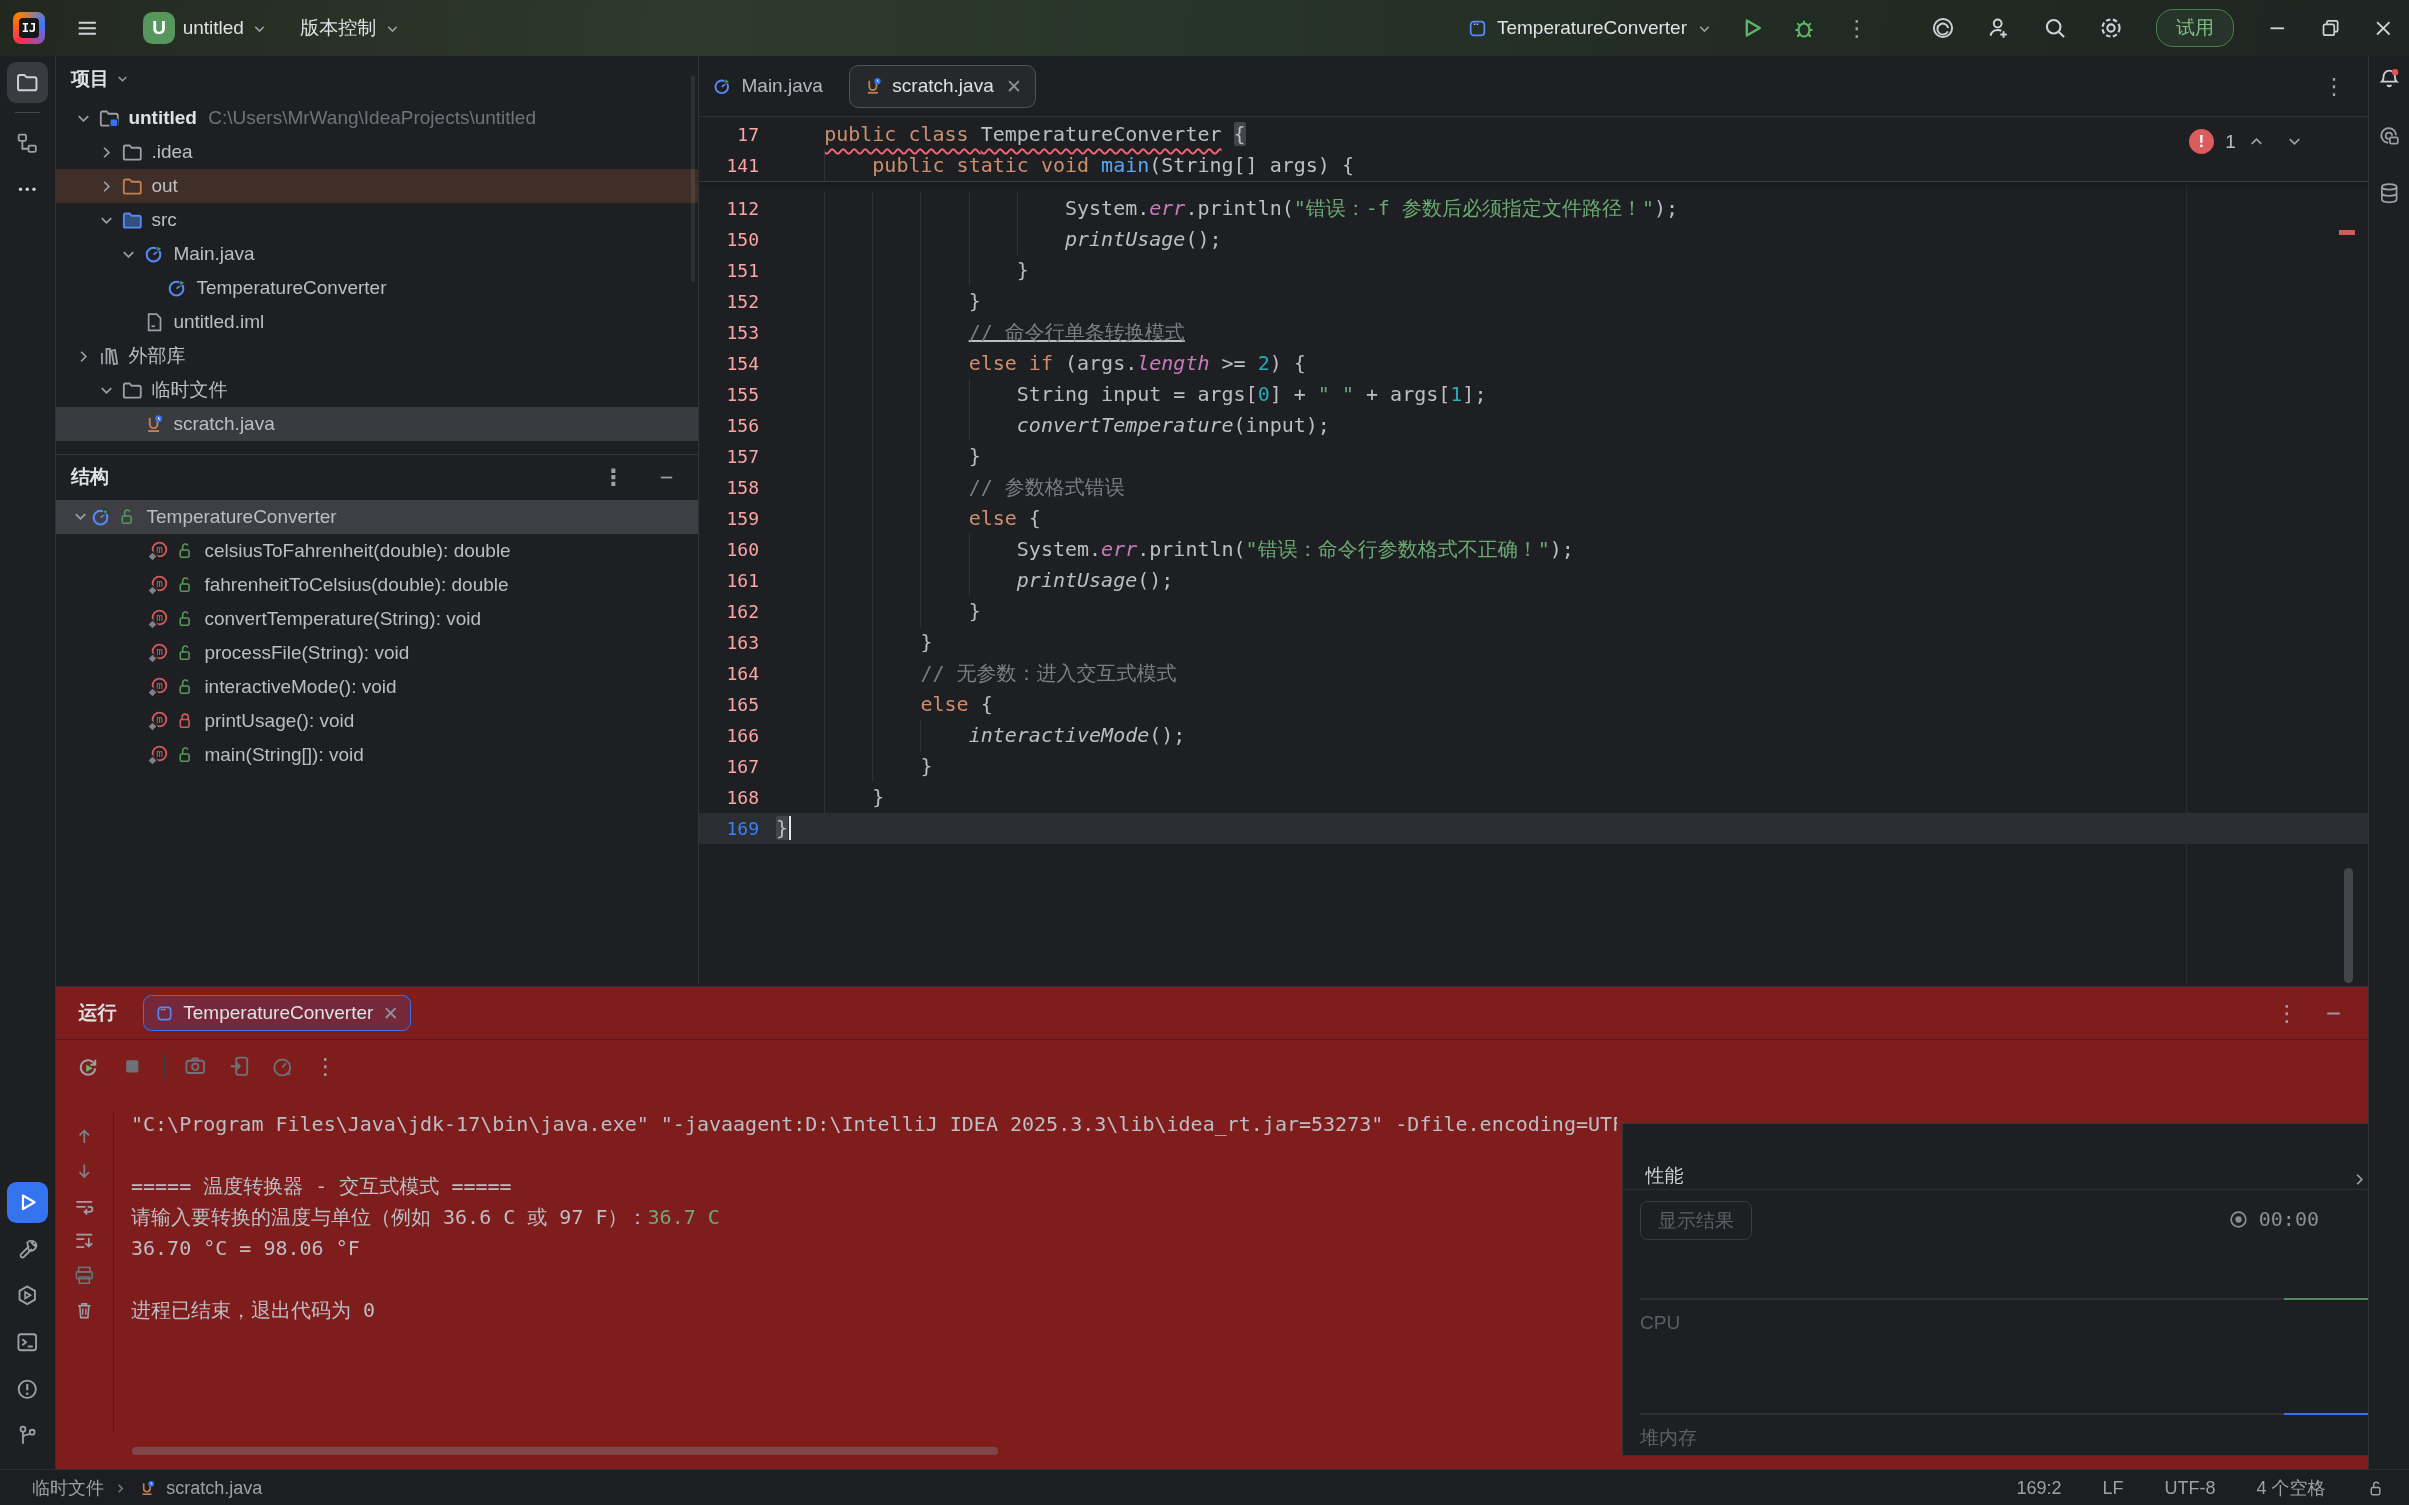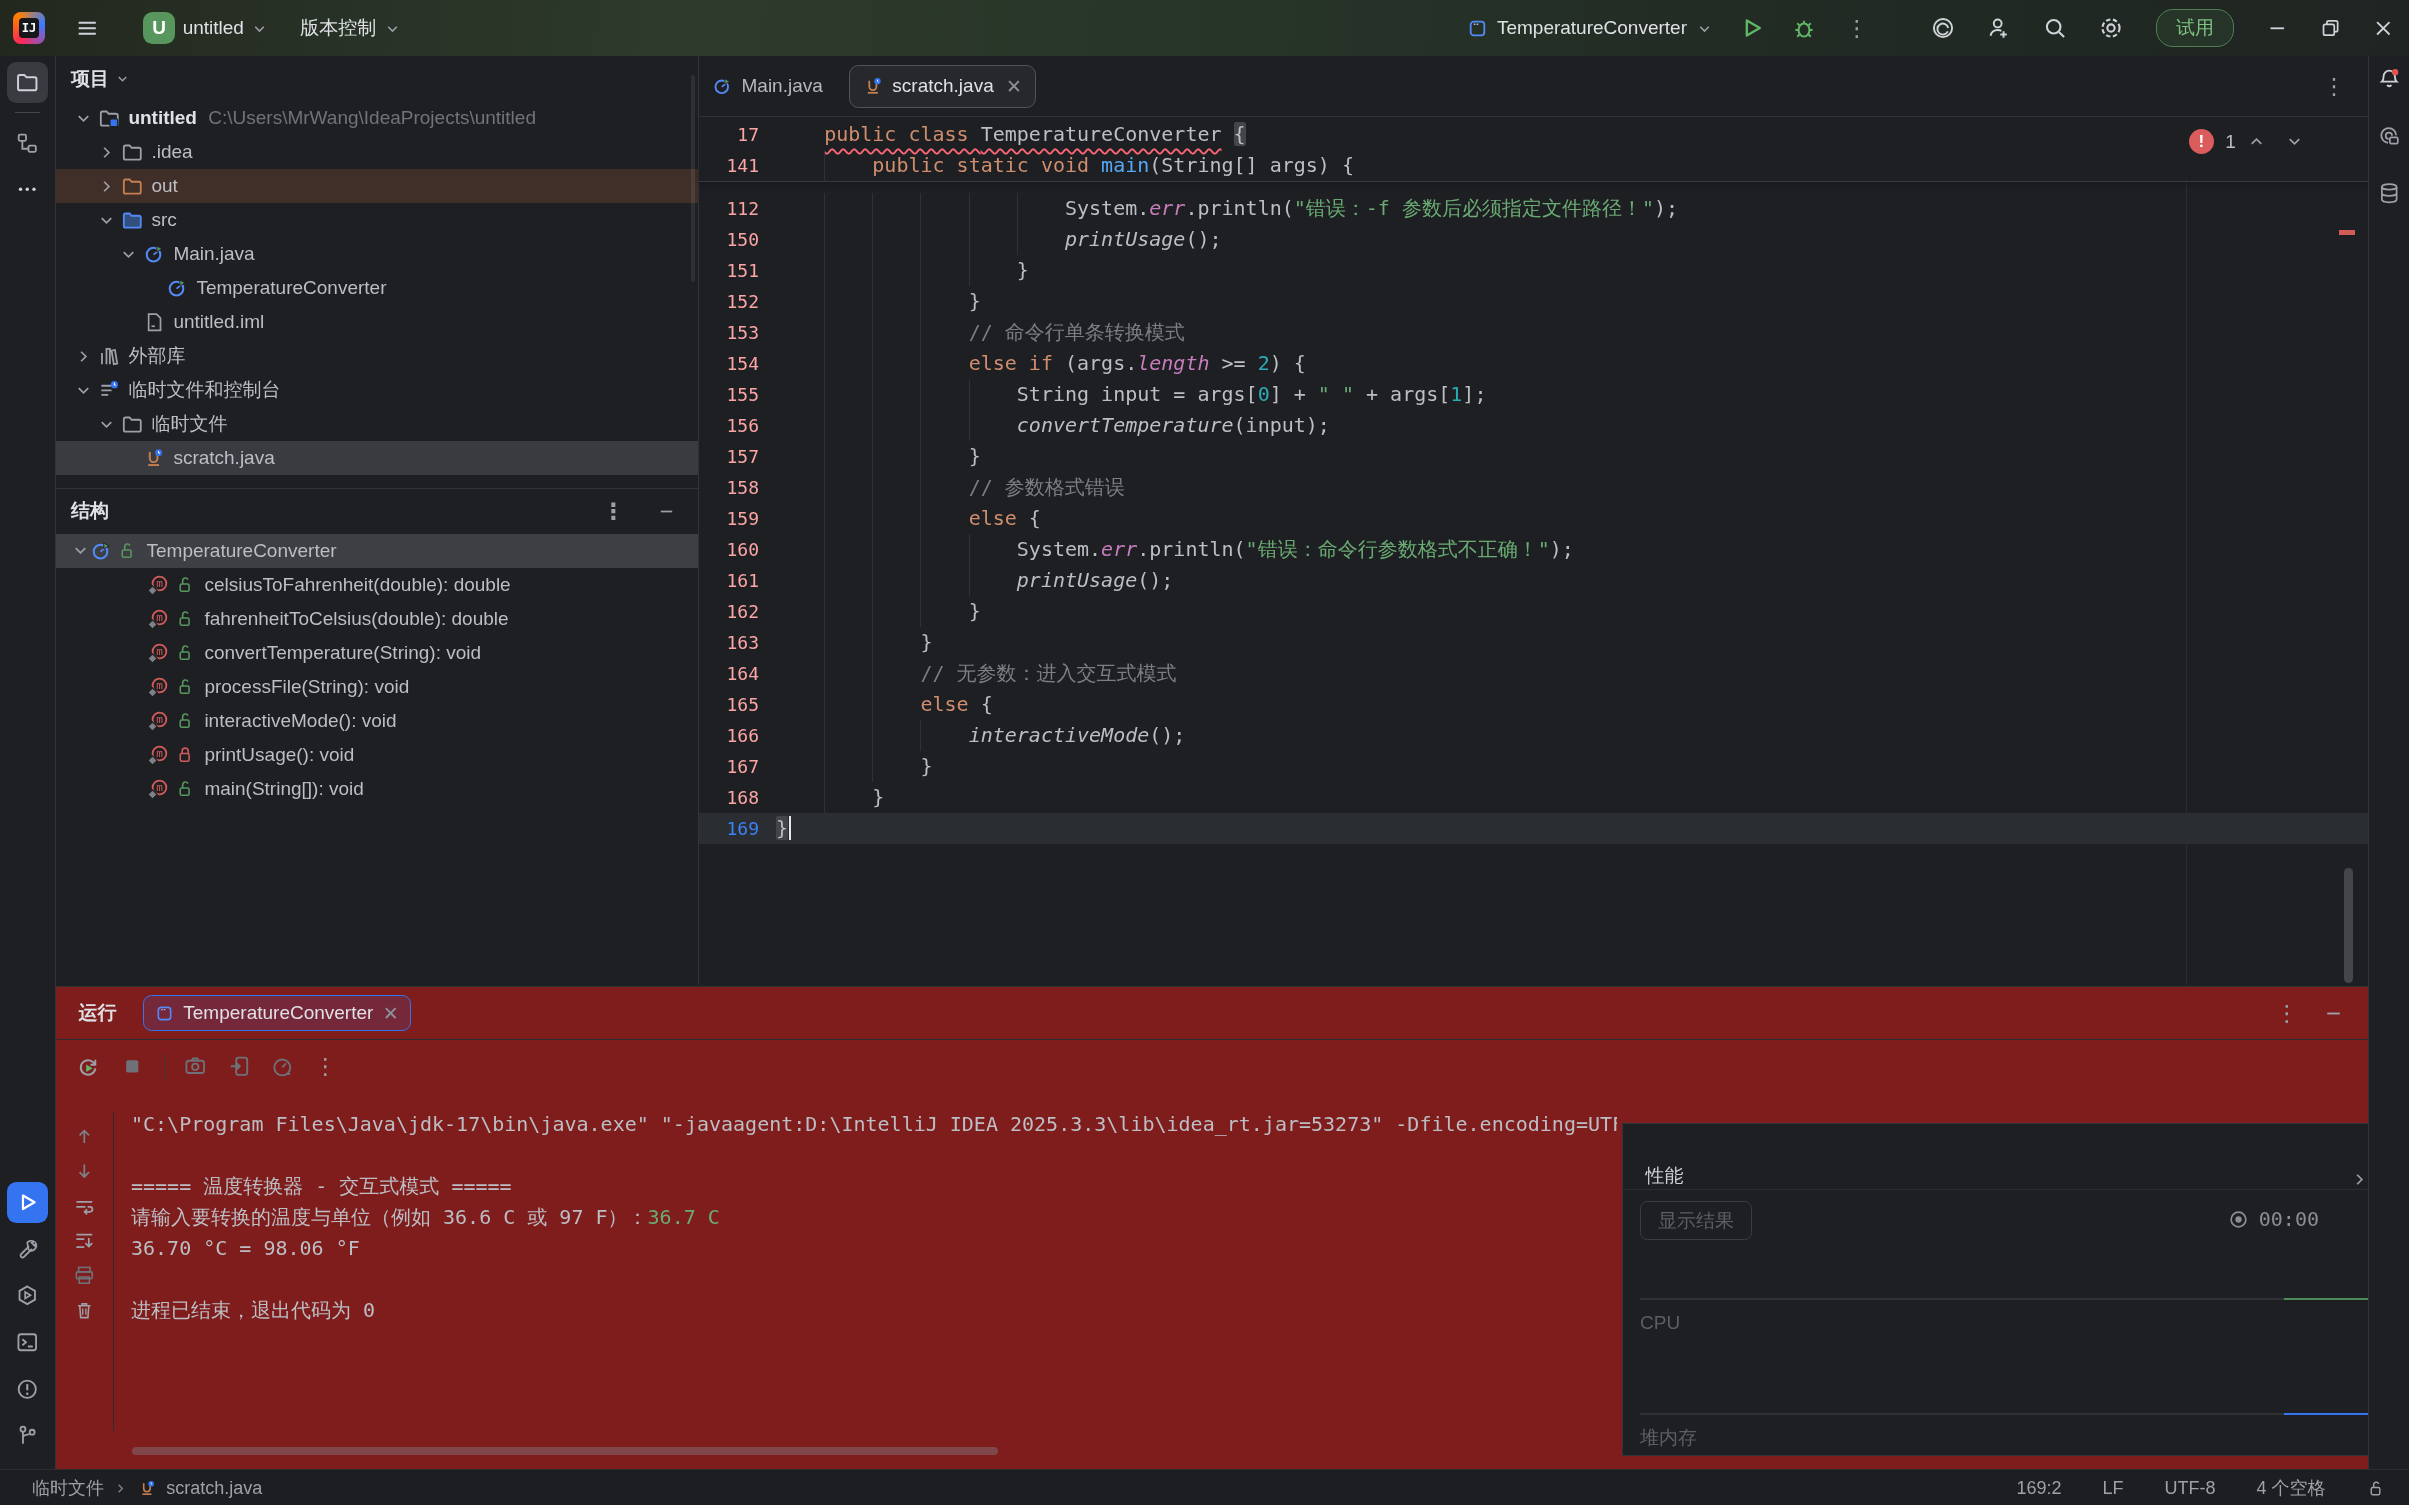--- a/index.html
+++ b/index.html
@@ -429,35 +429,20 @@
               <path d="M7.5 5l5 5-5 5" fill="none" stroke="#9da0a8" stroke-width="1.8"></path>
             </svg>
           </span>
           <span class="ic">
             <svg width="22.6" height="22.6" viewBox="0 0 20 20">
               <path d="M3.5 17V7M7.5 17V3.5h3V17M14 17 12 5l3-.6 2 12z" fill="none" stroke="#9da0a8" stroke-width="1.6"></path>
             </svg>
           </span>
           <span class="tlabel">外部库</span>
         </div>
-        <div class="trow" style="padding-left: 15px;">
-          <span class="ic chev">
-            <svg width="19" height="19" viewBox="0 0 20 20">
-              <path d="M5 7.5l5 5 5-5" fill="none" stroke="#9da0a8" stroke-width="1.8"></path>
-            </svg>
-          </span>
-          <span class="ic">
-            <svg width="22.6" height="22.6" viewBox="0 0 20 20">
-              <path d="M3 6h9M3 10h9M3 14h6" stroke="#9da0a8" stroke-width="1.6"></path>
-              <circle cx="14.5" cy="5" r="3.2" fill="#3574f0"></circle>
-              <path d="M14.5 3.4V5l1.1.9" stroke="#fff" stroke-width="1" fill="none"></path>
-            </svg>
-          </span>
-          <span class="tlabel">临时文件和控制台</span>
-        </div>
         <div class="trow" style="padding-left: 38px;">
           <span class="ic chev">
             <svg width="19" height="19" viewBox="0 0 20 20">
               <path d="M5 7.5l5 5 5-5" fill="none" stroke="#9da0a8" stroke-width="1.8"></path>
             </svg>
           </span>
           <span class="ic">
             <svg width="22.6" height="22.6" viewBox="0 0 20 20">
               <path d="M2.5 5.5A1.5 1.5 0 0 1 4 4h3.6l1.8 2H16a1.5 1.5 0 0 1 1.5 1.5V15A1.5 1.5 0 0 1 16 16.5H4A1.5 1.5 0 0 1 2.5 15z" fill="none" stroke="#9da0a8" stroke-width="1.6"></path>
             </svg>
@@ -695,21 +680,21 @@
           <span class="ctxt" style="padding-left: 20ch;"><i class="iguide" style="left: 4ch;"></i><i class="iguide" style="left: 8ch;"></i><i class="iguide" style="left: 12ch;"></i><i class="iguide" style="left: 16ch;"></i><span class="t-d">}</span></span>
         </div>
         <div class="cline">
           <span class="lnum">152</span>
           <span class="fold"></span>
           <span class="ctxt" style="padding-left: 16ch;"><i class="iguide" style="left: 4ch;"></i><i class="iguide" style="left: 8ch;"></i><i class="iguide" style="left: 12ch;"></i><span class="t-d">}</span></span>
         </div>
         <div class="cline">
           <span class="lnum">153</span>
           <span class="fold"></span>
-          <span class="ctxt" style="padding-left: 16ch;"><i class="iguide" style="left: 4ch;"></i><i class="iguide" style="left: 8ch;"></i><i class="iguide" style="left: 12ch;"></i><span class="t-c">// 命令行单条转换模式</span></span>
+          <span class="ctxt" style="padding-left: 16ch; text-decoration: underline;"><i class="iguide" style="left: 4ch;"></i><i class="iguide" style="left: 8ch;"></i><i class="iguide" style="left: 12ch;"></i><span class="t-c">// 命令行单条转换模式</span></span>
         </div>
         <div class="cline">
           <span class="lnum">154</span>
           <span class="fold"></span>
           <span class="ctxt" style="padding-left: 16ch;"><i class="iguide" style="left: 4ch;"></i><i class="iguide" style="left: 8ch;"></i><i class="iguide" style="left: 12ch;"></i><span class="t-k">else if</span><span class="t-d"> (args.</span><span class="t-f">length</span><span class="t-d"> &gt;= </span><span class="t-n">2</span><span class="t-d">) {</span></span>
         </div>
         <div class="cline">
           <span class="lnum">155</span>
           <span class="fold"></span>
           <span class="ctxt" style="padding-left: 20ch;"><i class="iguide" style="left: 4ch;"></i><i class="iguide" style="left: 8ch;"></i><i class="iguide" style="left: 12ch;"></i><i class="iguide" style="left: 16ch;"></i><span class="t-d">String input = args[</span><span class="t-n">0</span><span class="t-d">] + </span><span class="t-s">" "</span><span class="t-d"> + args[</span><span class="t-n">1</span><span class="t-d">];</span></span>

